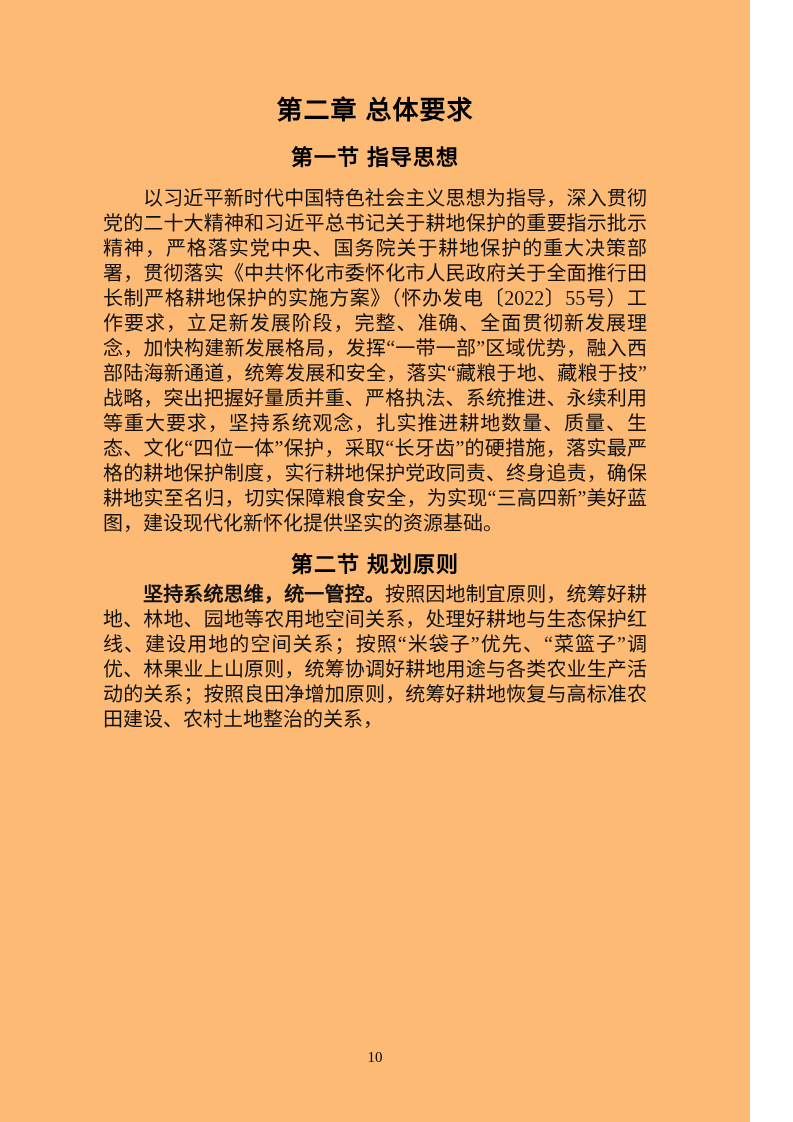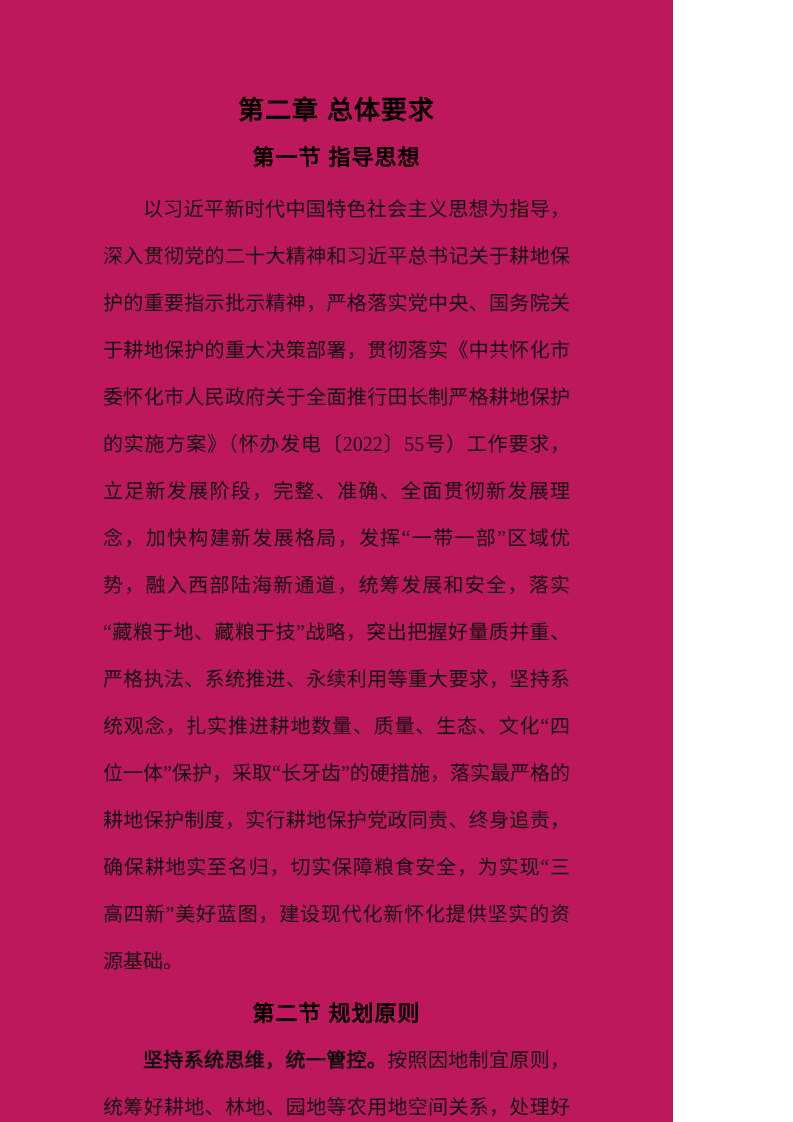--- a/index.html
+++ b/index.html
@@ -2,23 +2,23 @@
 <html lang="zh-CN"><head>
 <meta charset="utf-8">
 <style>
   html, body {
     margin: 0;
     padding: 0;
     background: #ffffff;
   }
   .page {
     position: relative;
-    width: 673px;
+    width: 750px;
     height: 1122px;
-    background: #be185d;
+    background: #fdba74;
     color: #000000;
     overflow: hidden;
     font-family: "Liberation Serif", "DejaVu Serif", serif;
   }
   .content {
     padding: 92px 103px 0 103px;
   }
   .chapter-title {
     margin: 0;
     font-family: "Liberation Sans", "DejaVu Sans", sans-serif;
@@ -41,31 +41,31 @@
   }
   .section-title.first {
     margin-top: 15px;
   }
   .section-title.second {
     margin-top: 14px;
   }
   .body-para {
     margin: 0;
     font-size: 20px;
-    line-height: 47px;
+    line-height: 25px;
     text-align: justify;
     text-justify: inter-ideograph;
     text-indent: 2em;
     color: #111111;
   }
   .body-para.after-title {
     margin-top: 13px;
   }
   .body-para.gap {
-    margin-top: 8px;
+    margin-top: 2px;
   }
   .lead {
     font-weight: 700;
   }
   .page-number {
     position: absolute;
     left: 0;
     right: 0;
     bottom: 57px;
     text-align: center;

